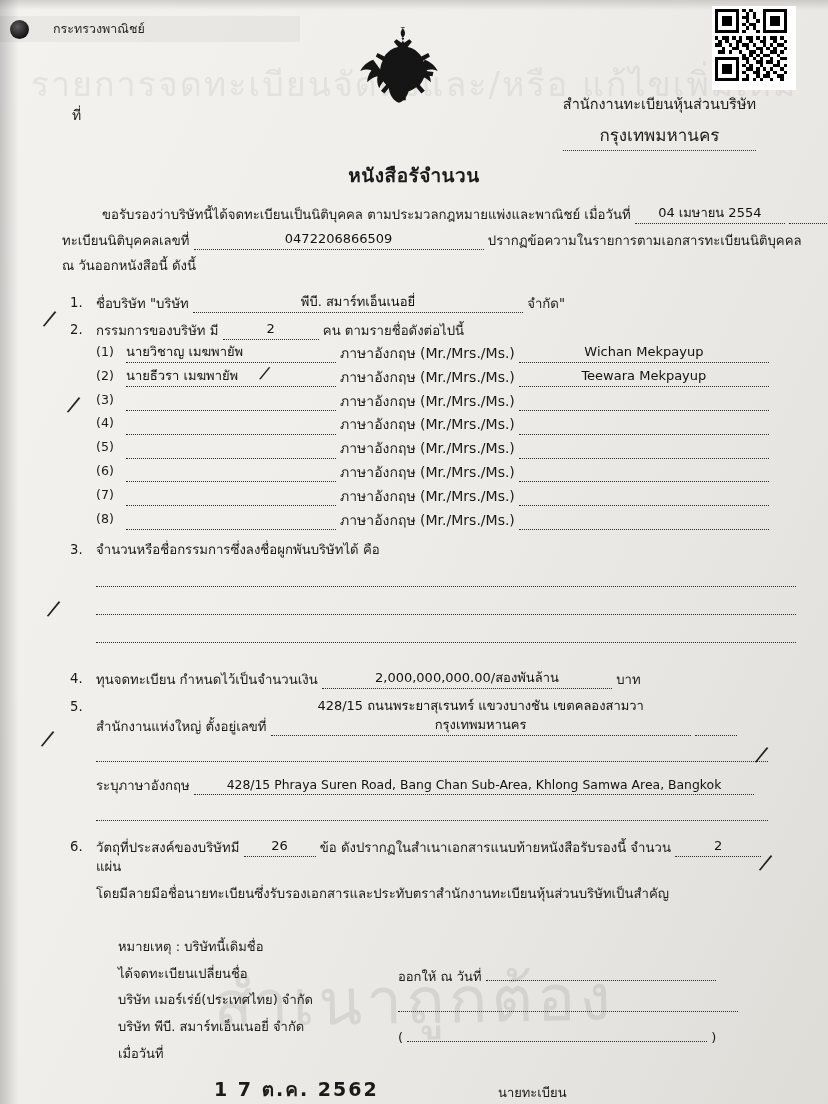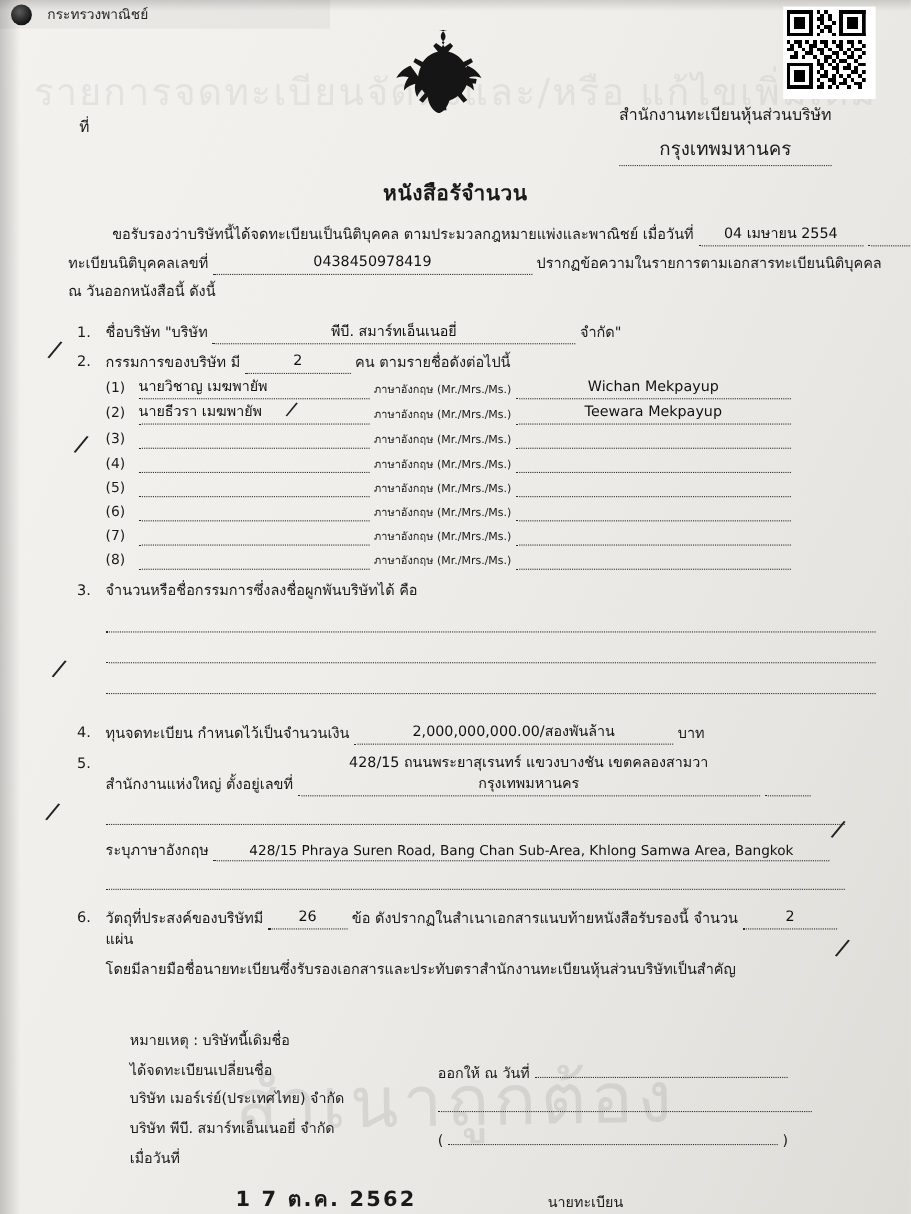--- a/index.html
+++ b/index.html
@@ -26,22 +26,22 @@
     transform:rotate(-1deg);
   }
   .watermark2{
     position:absolute;left:0;top:40px;width:828px;height:330px;
     display:flex;align-items:flex-start;justify-content:center;
     font-size:34px;color:rgba(130,130,130,0.13);
     letter-spacing:2px;pointer-events:none;text-align:center;line-height:2.6;
   }
   
   .ministry{
-    position:absolute;left:0;top:0;width:300px;height:26px;
-    display:flex;align-items:center;gap:14px;
+    position:absolute;left:0;top:16px;width:300px;height:26px;
+    display:flex;align-items:center;gap:24px;
     background:rgba(0,0,0,0.04);
   }
   .ministry .seal{
     width:19px;height:19px;border-radius:50%;
     background:radial-gradient(circle at 40% 35%,#5c5c5c,#141414 70%);
     margin-left:10px;flex:0 0 auto;
   }
   .ministry .mtext{font-size:12.5px;color:#1f1f1f;}
 
   
@@ -69,21 +69,21 @@
   .body{position:absolute;left:62px;top:200px;width:706px;font-size:13.2px;line-height:1.45;}
   .row{position:relative;margin-bottom:2px;white-space:nowrap;}
   .dots{border-bottom:1.4px dotted #2b2b2b;display:inline-block;vertical-align:bottom;height:13px;}
   .hand{font-family:"DejaVu Sans","Liberation Sans",sans-serif;color:#111;font-size:13px;}
   .fill{display:inline-block;text-align:center;border-bottom:1.4px dotted #2b2b2b;vertical-align:bottom;}
 
   .item{position:relative;padding-left:34px;margin-top:7px;font-size:13.2px;}
   .num{position:absolute;left:8px;top:0;}
   .sub{position:relative;padding-left:30px;margin-top:3.5px;font-size:12.6px;white-space:nowrap;}
   .subnum{position:absolute;left:0;top:0;font-size:12.6px;}
-  .en{font-size:10px;}
+  .en{font-size:14px;}
   .u-solid{display:inline-block;border-bottom:1.2px solid #333;}
 
   .check{position:absolute;color:#222;font-size:22px;transform:rotate(22deg);}
 
   .notes{position:absolute;left:118px;top:934px;font-size:13px;line-height:2.05;}
   .right-col{position:absolute;left:398px;top:962px;width:360px;font-size:13px;line-height:2.35;}
   .rdots{border-bottom:1.3px dotted #2b2b2b;display:inline-block;}
   .registrar{position:absolute;left:498px;top:1082px;font-size:13px;}
   .datestamp{position:absolute;left:214px;top:1074px;font-size:19px;font-weight:bold;letter-spacing:2px;}
 </style>
@@ -239,21 +239,21 @@
   <div class="body">
 
     <div class="row" style="margin-top:4px;padding-left:40px;">
       <span>ขอรับรองว่าบริษัทนี้ได้จดทะเบียนเป็นนิติบุคคล ตามประมวลกฎหมายแพ่งและพาณิชย์ เมื่อวันที่</span>
       <span class="fill hand" style="width:150px;">04 เมษายน 2554</span>
       <span class="dots" style="width:40px;"></span>
     </div>
 
     <div class="row" style="margin-top:6px;">
       <span>ทะเบียนนิติบุคคลเลขที่</span>
-      <span class="fill hand" style="width:290px;">0438450978419</span>
+      <span class="fill hand" style="width:290px;">0472206866509</span>
       <span>ปรากฏข้อความในรายการตามเอกสารทะเบียนนิติบุคคล</span>
     </div>
 
     <div class="row" style="margin-top:6px;">ณ วันออกหนังสือนี้ ดังนี้</div>
 
     <div class="item" style="margin-top:18px;">
       <span class="num">1.</span>
       <span>ชื่อบริษัท "บริษัท</span>
       <span class="fill hand" style="width:330px;">พีบี. สมาร์ทเอ็นเนอยี่</span>
       <span>จำกัด"</span>

